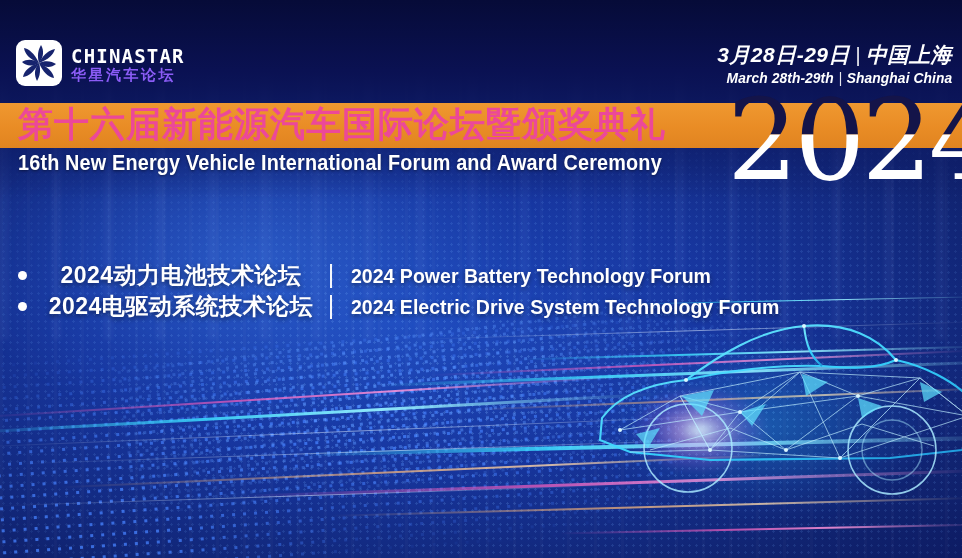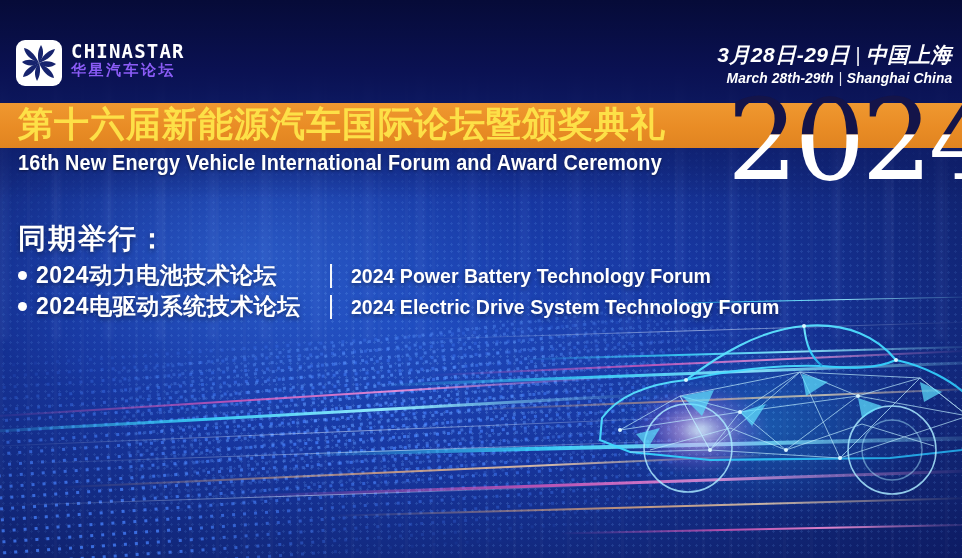--- a/index.html
+++ b/index.html
@@ -94,21 +94,21 @@
 
   
   .car-wrap{ position:absolute; right:-18px; top:300px; width:390px; height:250px; }
   .car-glow{
     position:absolute; left:45%; top:50%; width:420px; height:230px; transform:translate(-50%,-50%);
     background:radial-gradient(closest-side, rgba(40,200,255,.28), rgba(30,140,220,.1) 55%, rgba(0,0,0,0) 80%);
     filter:blur(8px);
   }
 
   
-  .logo-row{ position:absolute; left:16px; top:40px; display:flex; gap:9px; }
+  .logo-row{ position:absolute; left:16px; top:40px; display:flex; align-items:center; gap:9px; }
   .logo-mark{
     width:46px; height:46px; border-radius:9px; background:#ffffff;
     display:flex; align-items:center; justify-content:center; flex:none;
   }
   .logo-txt{ display:flex; flex-direction:column; gap:1px; padding-top:2px; }
   .logo-en{
     color:#fff; font-size:19px; font-weight:700; letter-spacing:1.2px;
     font-family:"DejaVu Sans Mono", monospace; line-height:1;
   }
   .logo-cn{ color:#8b5cf6; font-size:15px; font-weight:700; letter-spacing:2.5px; line-height:1; }
@@ -121,21 +121,21 @@
   }
   .sep{ display:inline-block; padding:0 5px; font-weight:400; opacity:.9; }
 
   
   .band{
     position:absolute; left:0; right:0; top:103px; height:45px;
     background:linear-gradient(180deg,#ef9830 0%,#e98c25 55%,#e08420 100%);
   }
   .title-cn{
     position:absolute; left:18px; top:104px; height:40px; display:flex; align-items:center;
-    color:#fde047; font-size:35px; font-weight:700; letter-spacing:1px; white-space:nowrap;
+    color:#ec4899; font-size:35px; font-weight:700; letter-spacing:1px; white-space:nowrap;
     z-index:6;
   }
   .title-en{
     position:absolute; left:18px; top:150px;
     color:#fff; font-size:22px; font-weight:700; white-space:nowrap;
     letter-spacing:.2px; transform:scaleX(.9); transform-origin:left center;
     text-shadow:0 1px 3px rgba(0,0,0,.45);
     z-index:6;
   }
 
@@ -152,21 +152,21 @@
   .year .light{ color:#ffffff; -webkit-clip-path:inset(45% 0 0 0); clip-path:inset(45% 0 0 0); }
   .year .spacer{ visibility:hidden; }
 
   
   .subhead{
     position:absolute; left:18px; top:220px;
     color:#fff; font-size:28px; font-weight:700; letter-spacing:2px;
     text-shadow:0 2px 5px rgba(0,0,0,.4);
   }
   .flist{ position:absolute; left:18px; top:260px; }
-  .frow{ display:flex; align-items:center; height:31px; white-space:nowrap; }
+  .frow{ display:flex; align-items:center; height:31px; white-space:nowrap;text-align:center; }
   .bullet{ width:9px; height:9px; border-radius:50%; background:#fff; flex:none; margin-right:9px; }
   .f-cn{
     color:#fff; font-size:23px; font-weight:700; letter-spacing:.5px;
     width:290px; text-shadow:0 2px 5px rgba(0,0,0,.45);
   }
   .vbar{ width:2px; height:24px; background:#fff; margin:0 19px 0 4px; flex:none; opacity:.95; }
   .f-en{
     color:#fff; font-size:21px; font-weight:700; letter-spacing:0;
     transform:scaleX(.93); transform-origin:left center;
     text-shadow:0 2px 5px rgba(0,0,0,.45);
@@ -294,21 +294,20 @@
 
   <div class="year">
     <span class="spacer">2024</span>
     <span class="lay dark">2024</span>
     <span class="lay light">2024</span>
   </div>
 
   <div class="title-cn">第十六届新能源汽车国际论坛暨颁奖典礼</div>
   <div class="title-en">16th New Energy Vehicle International Forum and Award Ceremony</div>
 
-  <div class="subhead">同期举行：</div>
 
   <div class="flist">
     <div class="frow">
       <span class="bullet"></span>
       <span class="f-cn">2024动力电池技术论坛</span>
       <span class="vbar"></span>
       <span class="f-en">2024 Power Battery Technology Forum</span>
     </div>
     <div class="frow">
       <span class="bullet"></span>

